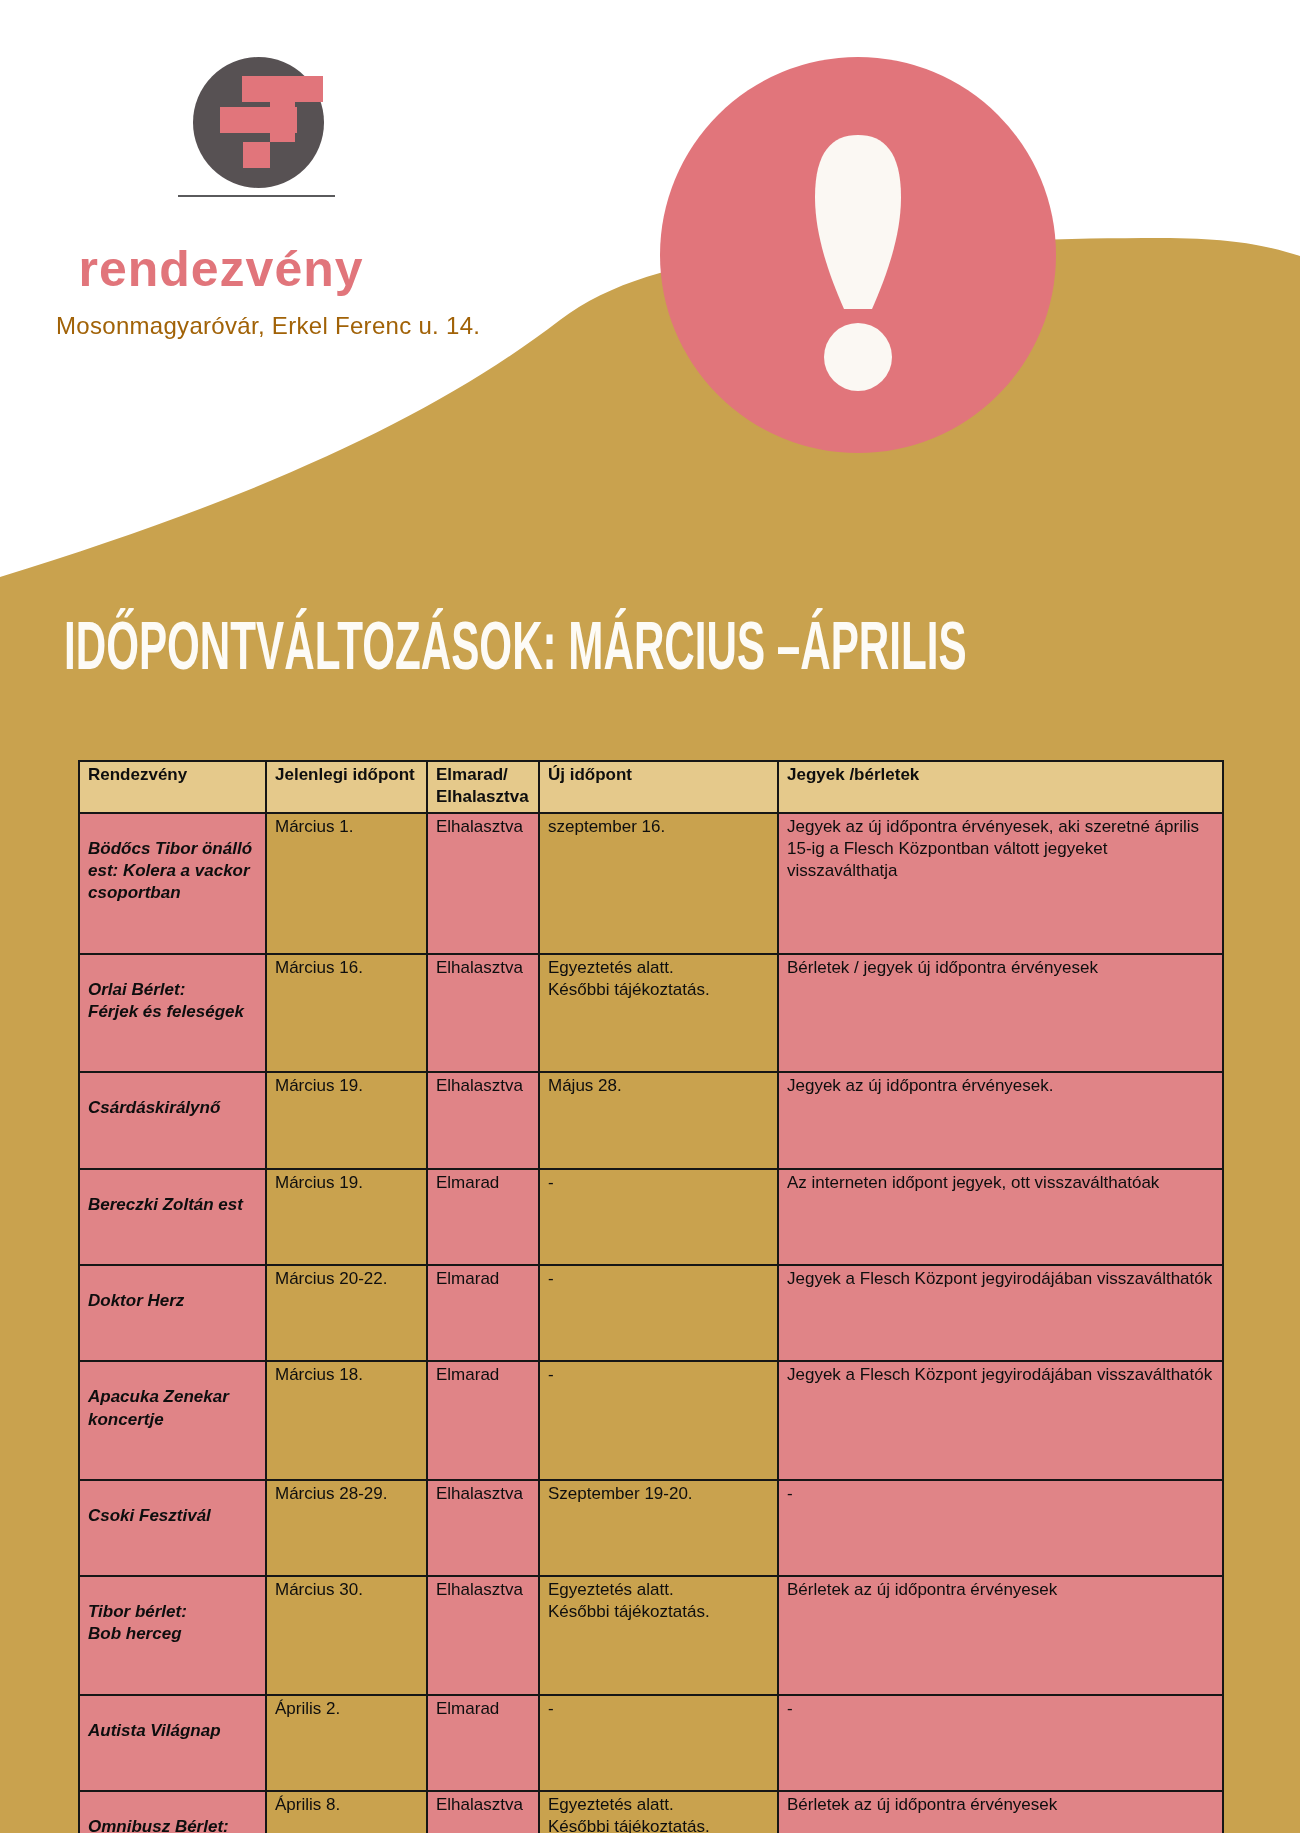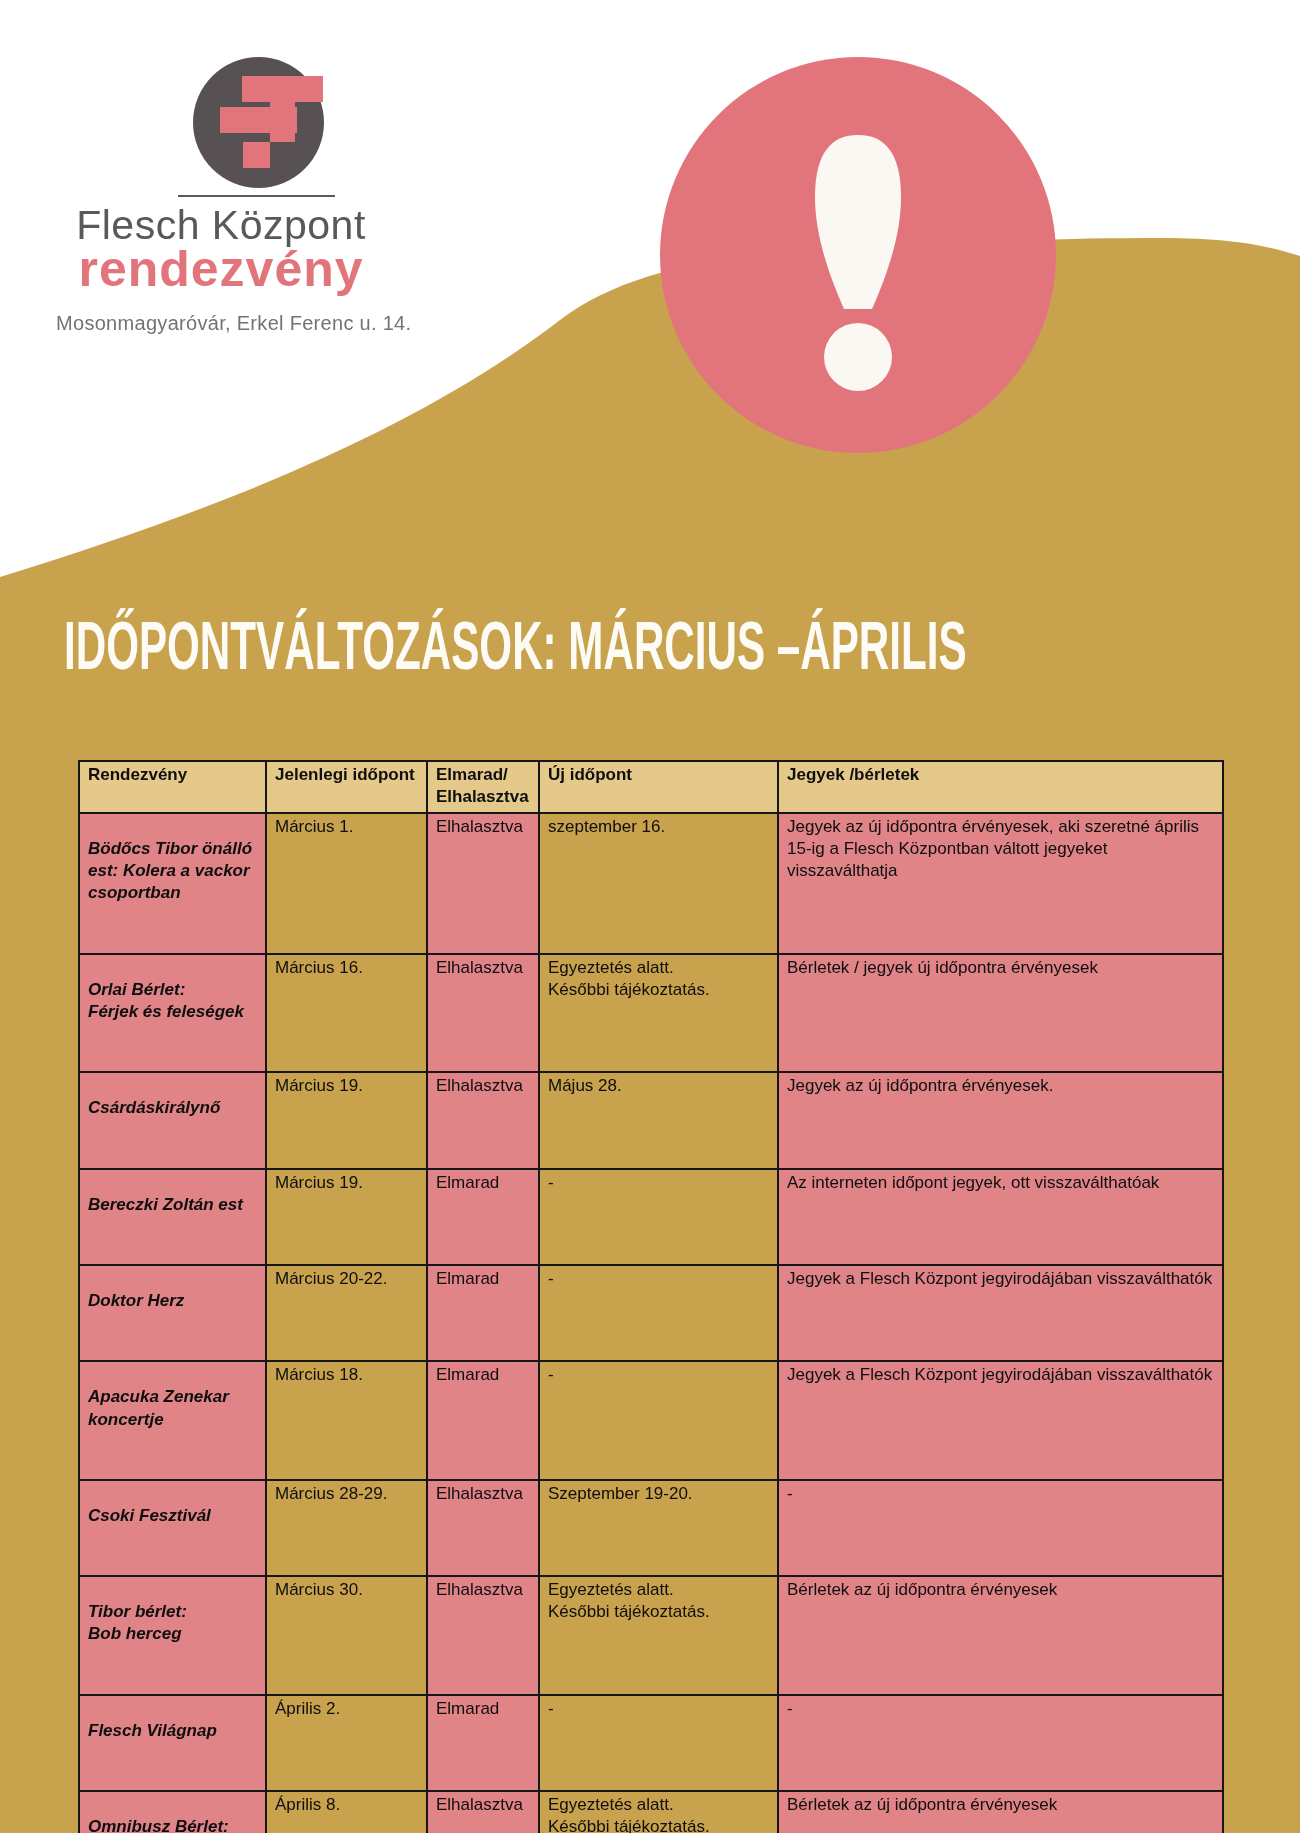--- a/index.html
+++ b/index.html
@@ -28,21 +28,21 @@
   .brand-title{
     position:absolute;left:56px;top:202px;width:330px;text-align:center;
     font-size:41px;letter-spacing:.5px;color:#59595b;white-space:nowrap;
   }
   .brand-subtitle{
     position:absolute;left:56px;top:240px;width:330px;text-align:center;
     font-size:50px;font-weight:bold;letter-spacing:1px;color:#e1757b;white-space:nowrap;
   }
   .brand-address{
     position:absolute;left:56px;top:312px;width:330px;text-align:center;
-    font-size:20px;letter-spacing:.3px;color:#737373;white-space:nowrap;
+    font-size:24px;letter-spacing:.3px;color:#a16207;white-space:nowrap;
   }
 
   
   .alert-circle{
     position:absolute;left:660px;top:57px;width:396px;height:396px;
     border-radius:50%;background:#e1757b;
   }
   .alert-circle svg{position:absolute;left:0;top:0;}
 
   
@@ -81,21 +81,20 @@
     <path d="M0,577 C250,500 430,420 560,320 C620,275 700,258 820,250 C950,242 1060,238 1160,238 C1240,238 1275,248 1300,256 L1300,1833 L0,1833 Z" fill="#c9a24e"></path>
   </svg>
 
   <div class="logo-circle">
     <div class="bar1"></div>
     <div class="stem"></div>
     <div class="bar2"></div>
     <div class="sq"></div>
   </div>
   <div class="logo-divider"></div>
-  <div class="brand-title">Flesch Központ</div>
   <div class="brand-subtitle">rendezvény</div>
   <div class="brand-address">Mosonmagyaróvár, Erkel Ferenc u. 14.</div>
 
   <div class="alert-circle">
     <svg width="396" height="396" viewBox="0 0 396 396">
       <path d="M155,140 C155,95 172,78 198,78 C224,78 241,95 241,140 C241,180 226,220 212,252 L184,252 C170,220 155,180 155,140 Z" fill="#fbf8f3"></path>
       <circle cx="198" cy="300" r="34" fill="#fbf8f3"></circle>
     </svg>
   </div>
 
@@ -207,21 +206,21 @@
       </td>
       <td class="c-date">Március 30.</td>
       <td class="c-status">Elhalasztva</td>
       <td class="c-new">Egyeztetés alatt.
 Későbbi tájékoztatás.</td>
       <td class="c-tickets">Bérletek az új időpontra érvényesek</td>
     </tr>
 
     <tr>
       <td class="c-event">
-        <div class="ev">Flesch Világnap</div>
+        <div class="ev">Autista Világnap</div>
         <div class="ev-sub"></div>
       </td>
       <td class="c-date">Április 2.</td>
       <td class="c-status">Elmarad</td>
       <td class="c-new">-</td>
       <td class="c-tickets">-</td>
     </tr>
 
     <tr>
       <td class="c-event">

